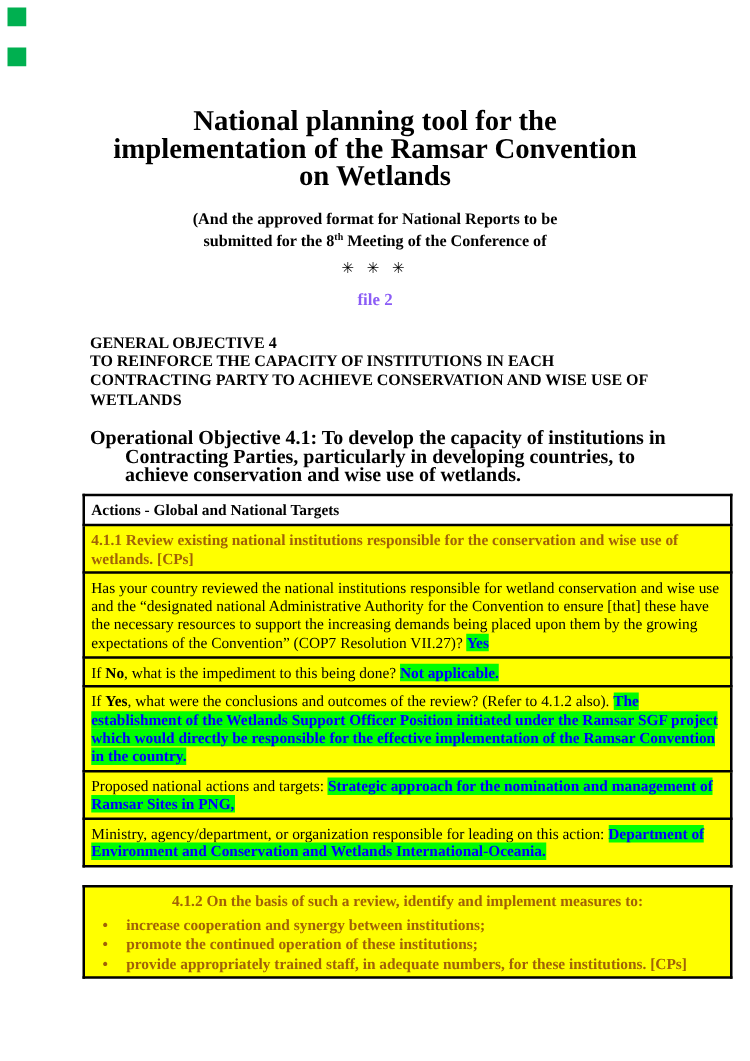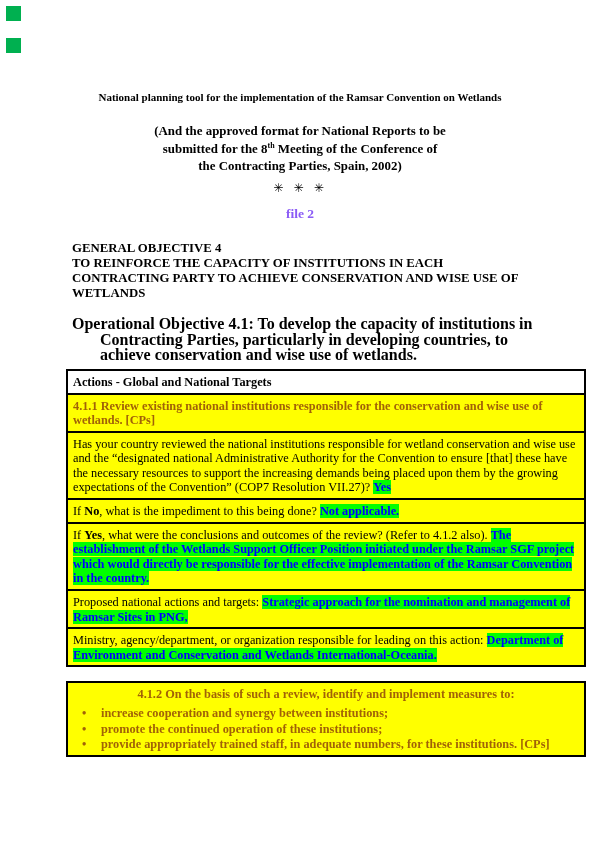--- a/index.html
+++ b/index.html
@@ -8,21 +8,21 @@
     position:relative; width:600px; height:849px; background:#ffffff;
     font-family:"Liberation Serif","DejaVu Serif",serif; color:#000000;
     overflow:hidden;
   }
   .marker { position:absolute; left:6px; width:15px; height:15px; background:#00B050; }
   .marker.m1 { top:6px; }
   .marker.m2 { top:38px; }
 
   .doc-title {
     margin:86px 80px 0 80px; text-align:center;
-    font-size:11px; font-weight:bold; line-height:22px;
+    font-size:23px; font-weight:bold; line-height:22px;
   }
   .doc-subtitle {
     margin-top:15px; text-align:center; font-weight:bold;
     font-size:12.9px; line-height:17.5px;
   }
   .doc-subtitle sup { font-size:0.62em; vertical-align:super; line-height:0; }
   .stars {
     margin-top:5px; text-align:center; font-size:12px; font-weight:bold;
     font-family:"DejaVu Sans",sans-serif; letter-spacing:3px;
   }
@@ -63,21 +63,20 @@
 <div class="page">
 
   <div class="marker m1"></div>
   <div class="marker m2"></div>
 
   <div class="doc-title">National planning tool for the implementation of the Ramsar Convention on Wetlands</div>
 
   <div class="doc-subtitle">
     <div>(And the approved format for National Reports to be</div>
     <div><span>submitted for the 8</span><sup>th</sup><span> Meeting of the Conference of</span></div>
-    <div>the Contracting Parties, Spain, 2002)</div>
   </div>
 
   <div class="stars">✳ ✳ ✳</div>
 
   <div class="file-label">file 2</div>
 
   <div class="gen-obj">
     <div>GENERAL OBJECTIVE 4</div>
     <div>TO REINFORCE THE CAPACITY OF INSTITUTIONS IN EACH CONTRACTING PARTY TO ACHIEVE CONSERVATION AND WISE USE OF WETLANDS</div>
   </div>

